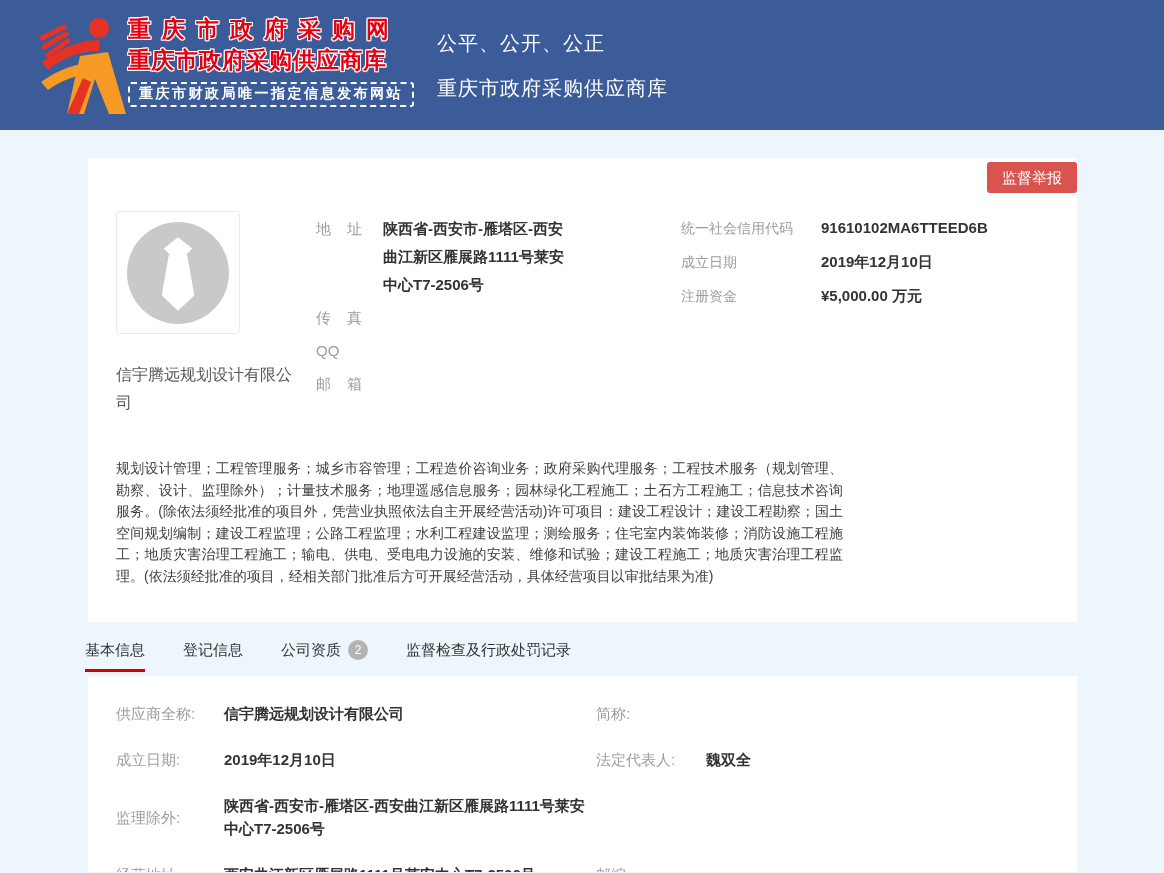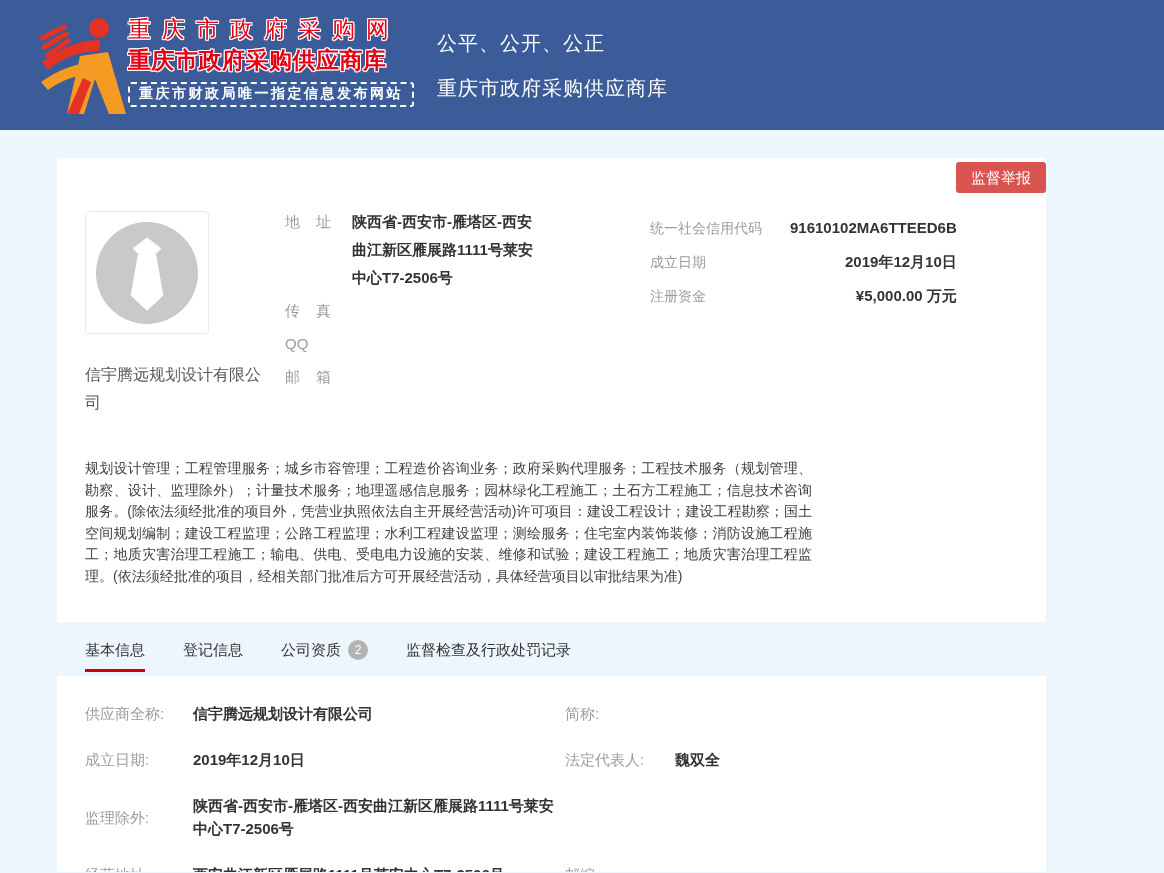--- a/index.html
+++ b/index.html
@@ -10,21 +10,21 @@
     position:relative;
   }
   
   .site-header {
     position:relative; width:100%; height:130px;
     background:#3c5c99;
   }
   .logo-figure { position:absolute; left:38px; top:8px; width:92px; height:112px; }
   .logo-text { position:absolute; left:128px; top:14px; }
   .logo-title1 {
-    font-size:23px; font-weight:normal; color:#e60012; letter-spacing:11px;
+    font-size:23px; font-weight:bold; color:#e60012; letter-spacing:11px;
     white-space:nowrap; line-height:30px;
     text-shadow:-1px -1px 0 #fff,1px -1px 0 #fff,-1px 1px 0 #fff,1px 1px 0 #fff,0 -1px 0 #fff,0 1px 0 #fff,-1px 0 0 #fff,1px 0 0 #fff;
   }
   .logo-title2 {
     font-size:23px; font-weight:bold; color:#e60012; letter-spacing:0.5px;
     white-space:nowrap; line-height:30px; margin-top:1px;
     text-shadow:-1px -1px 0 #fff,1px -1px 0 #fff,-1px 1px 0 #fff,1px 1px 0 #fff,0 -1px 0 #fff,0 1px 0 #fff,-1px 0 0 #fff,1px 0 0 #fff;
   }
   .logo-badge {
     display:inline-block; margin-top:7px;
@@ -32,21 +32,21 @@
     padding:1px 9px 2px 9px;
     font-size:14px; font-weight:bold; color:#fff; letter-spacing:2.5px; white-space:nowrap;
   }
   .header-right { position:absolute; left:437px; top:31px; color:#fff; }
   .header-slogan { font-size:20px; line-height:24px; letter-spacing:1px; }
   .header-page-title { font-size:20px; line-height:24px; margin-top:21px; letter-spacing:1px; }
 
   
   .content { position:relative; }
   .card {
-    background:#fff; width:989px; margin-left:57px;
+    background:#fff; width:989px; margin-left:88px;
   }
   .profile-card {
     position:relative; margin-top:28px; height:464px;
   }
   .report-btn {
     position:absolute; top:4px; right:0;
     width:90px; height:31px; line-height:31px; text-align:center;
     background:#d9534f; color:#fff; font-size:15px;
     border:none; border-radius:3px; cursor:pointer;
   }
@@ -56,32 +56,32 @@
     display:flex; align-items:center; justify-content:center;
   }
   .avatar-circle {
     width:102px; height:102px; border-radius:50%; background:#c9c9c9;
     display:flex; align-items:center; justify-content:center;
   }
   .company-name {
     position:absolute; left:28px; top:203px; width:180px;
     font-size:16px; color:#595959; line-height:28px;
   }
-  .contact-col { position:absolute; left:228px; top:50px; width:260px; font-size:15px; }
+  .contact-col { position:absolute; left:228px; top:57px; width:260px; font-size:15px; }
   .contact-row { display:flex; margin-bottom:5px; }
   .contact-label {
     width:46px; flex-shrink:0; color:#9c9c9c; line-height:28px;
     text-align:justify; text-align-last:justify;
   }
   .contact-value {
     margin-left:21px; width:240px; font-weight:bold; color:#333; line-height:28px;
     min-height:28px;
   }
   .registry-col { position:absolute; left:593px; top:59px; }
-  .registry-row { display:flex; margin-bottom:12px;justify-content:space-between; }
+  .registry-row { display:flex; margin-bottom:12px; }
   .registry-label { width:140px; flex-shrink:0; color:#9c9c9c; font-size:14px; line-height:22px; }
   .registry-value { font-weight:bold; color:#333; font-size:15px; line-height:22px; }
   .scope-row { position:absolute; left:28px; top:300px; display:flex; font-size:14px; }
   .scope-label { width:148px; flex-shrink:0; margin-left:50px; color:#9c9c9c; line-height:21px; }
   .scope-text { width:727px; color:#404040; line-height:21.5px; text-align:justify; }
 
   
   .tabs {
     margin:18px 0 4px 57px; width:989px; padding-left:28px;
     display:flex; align-items:center;

